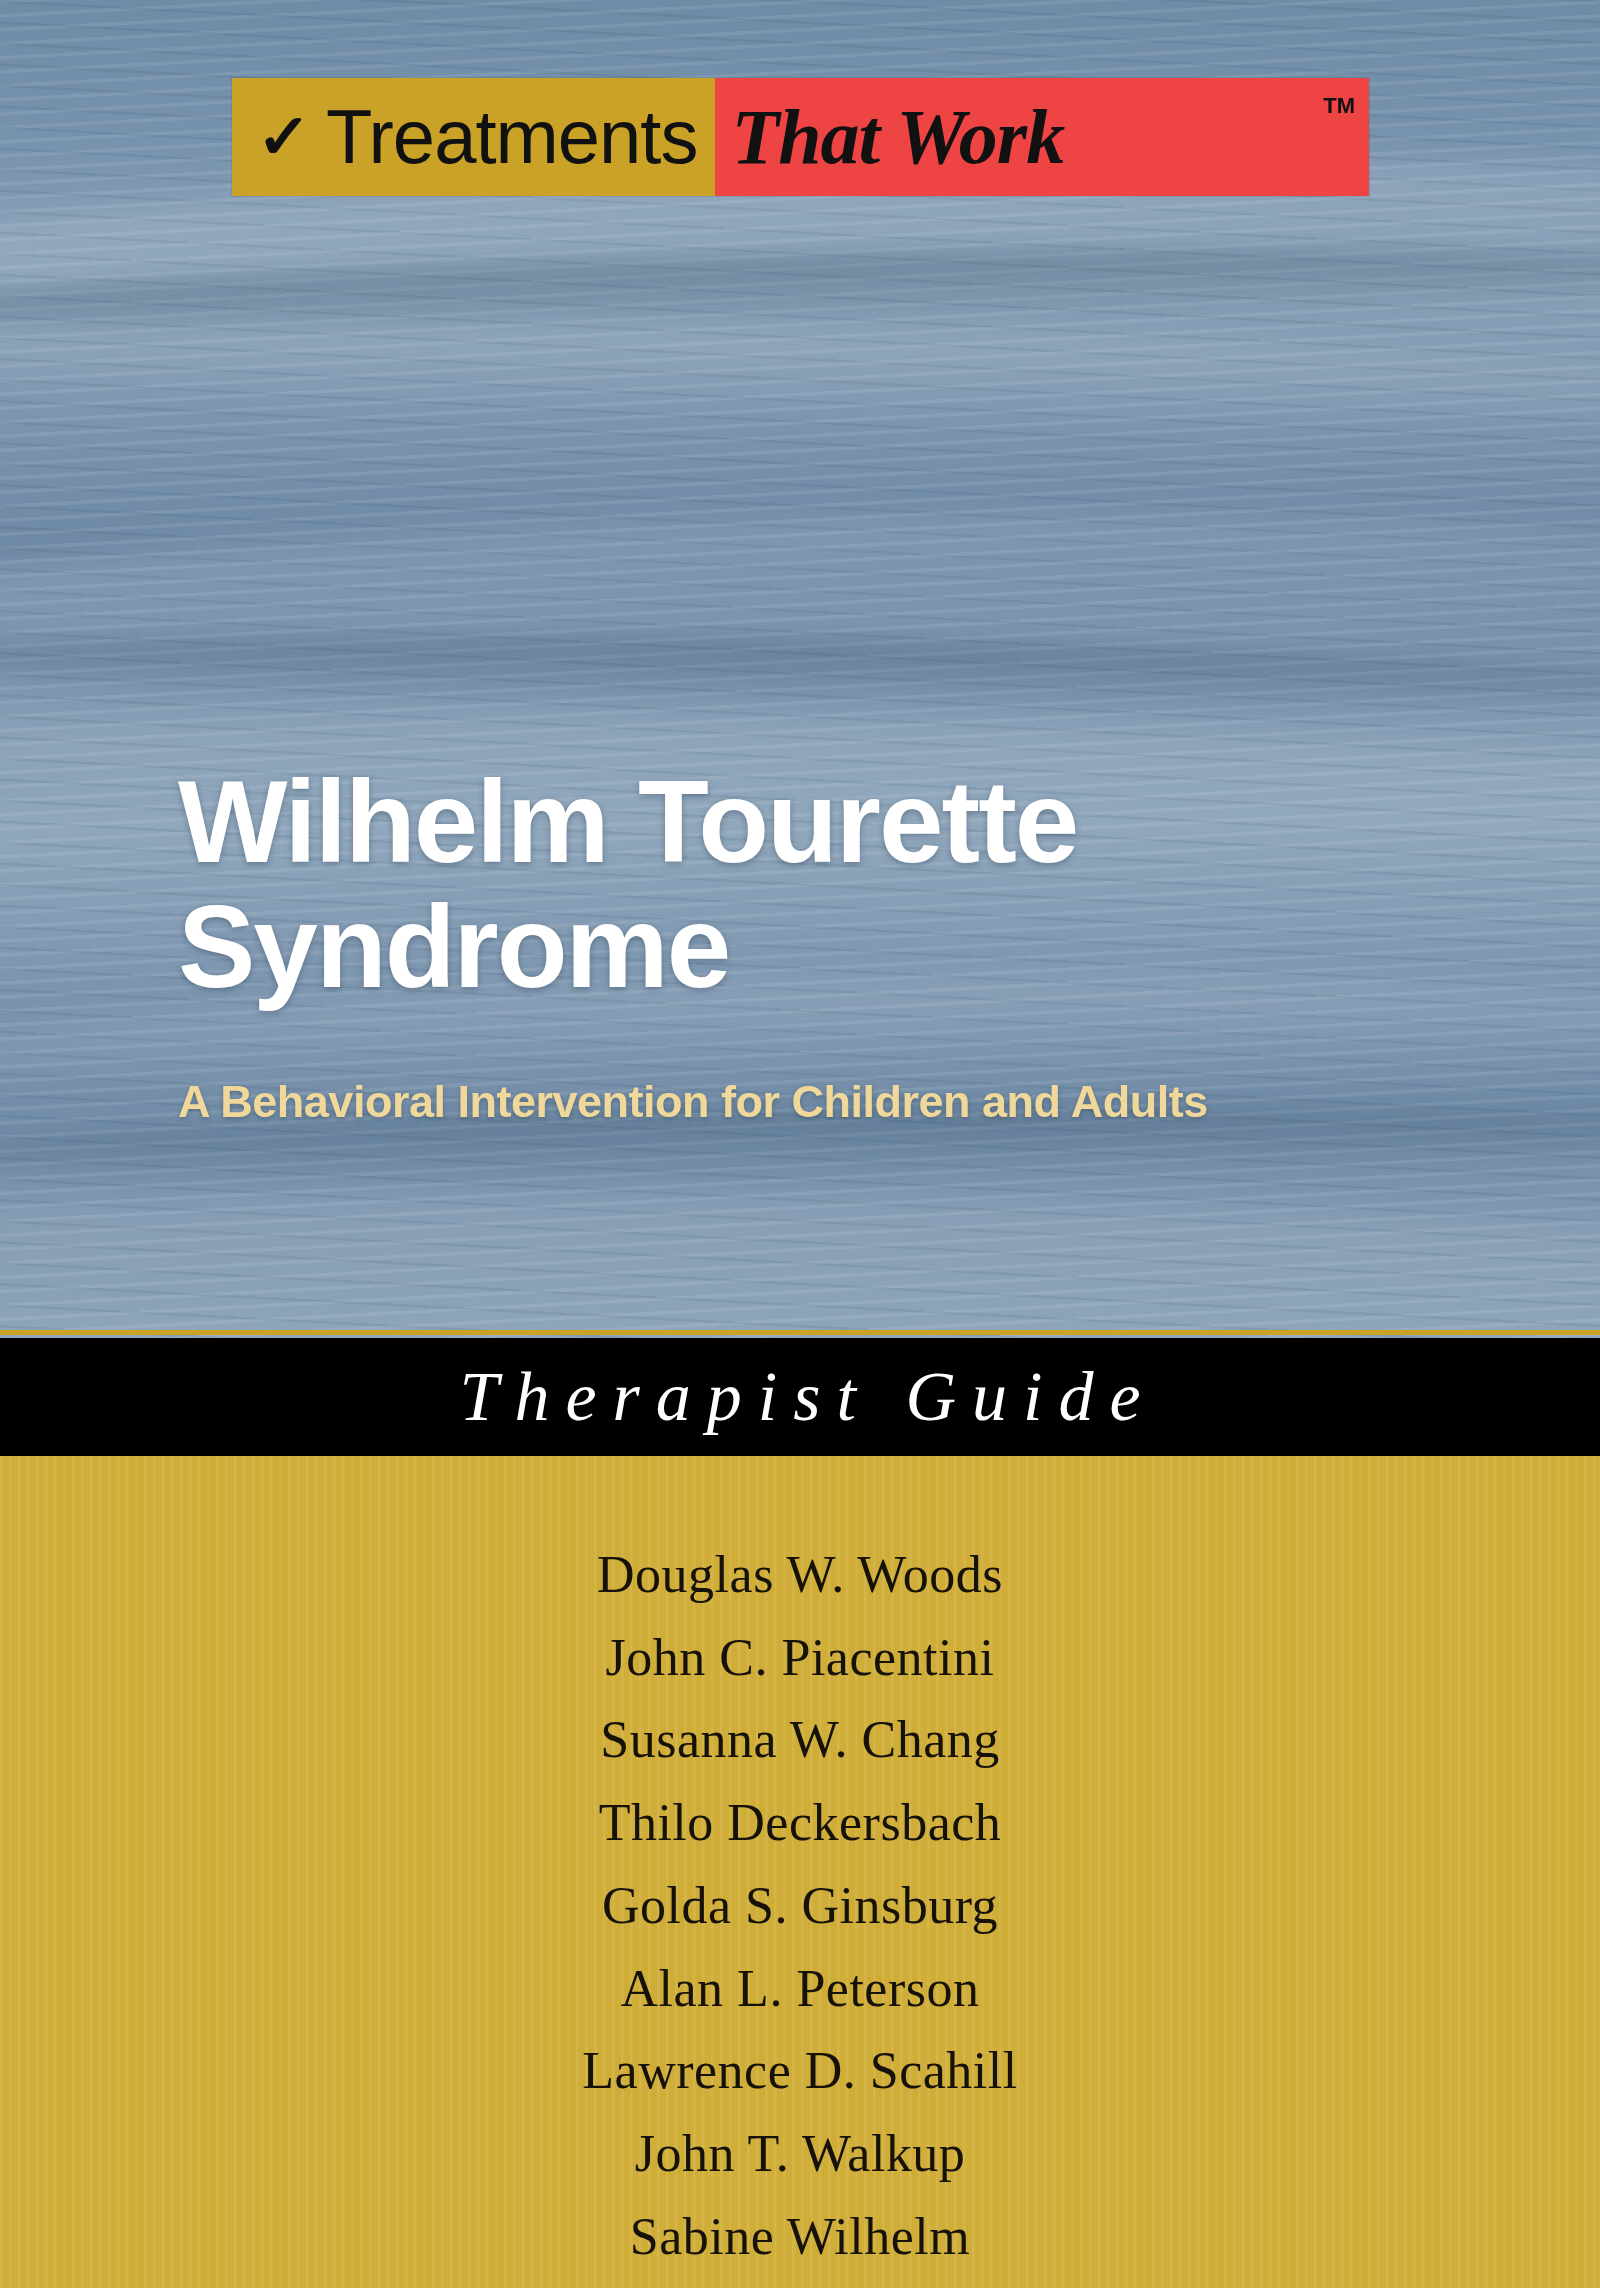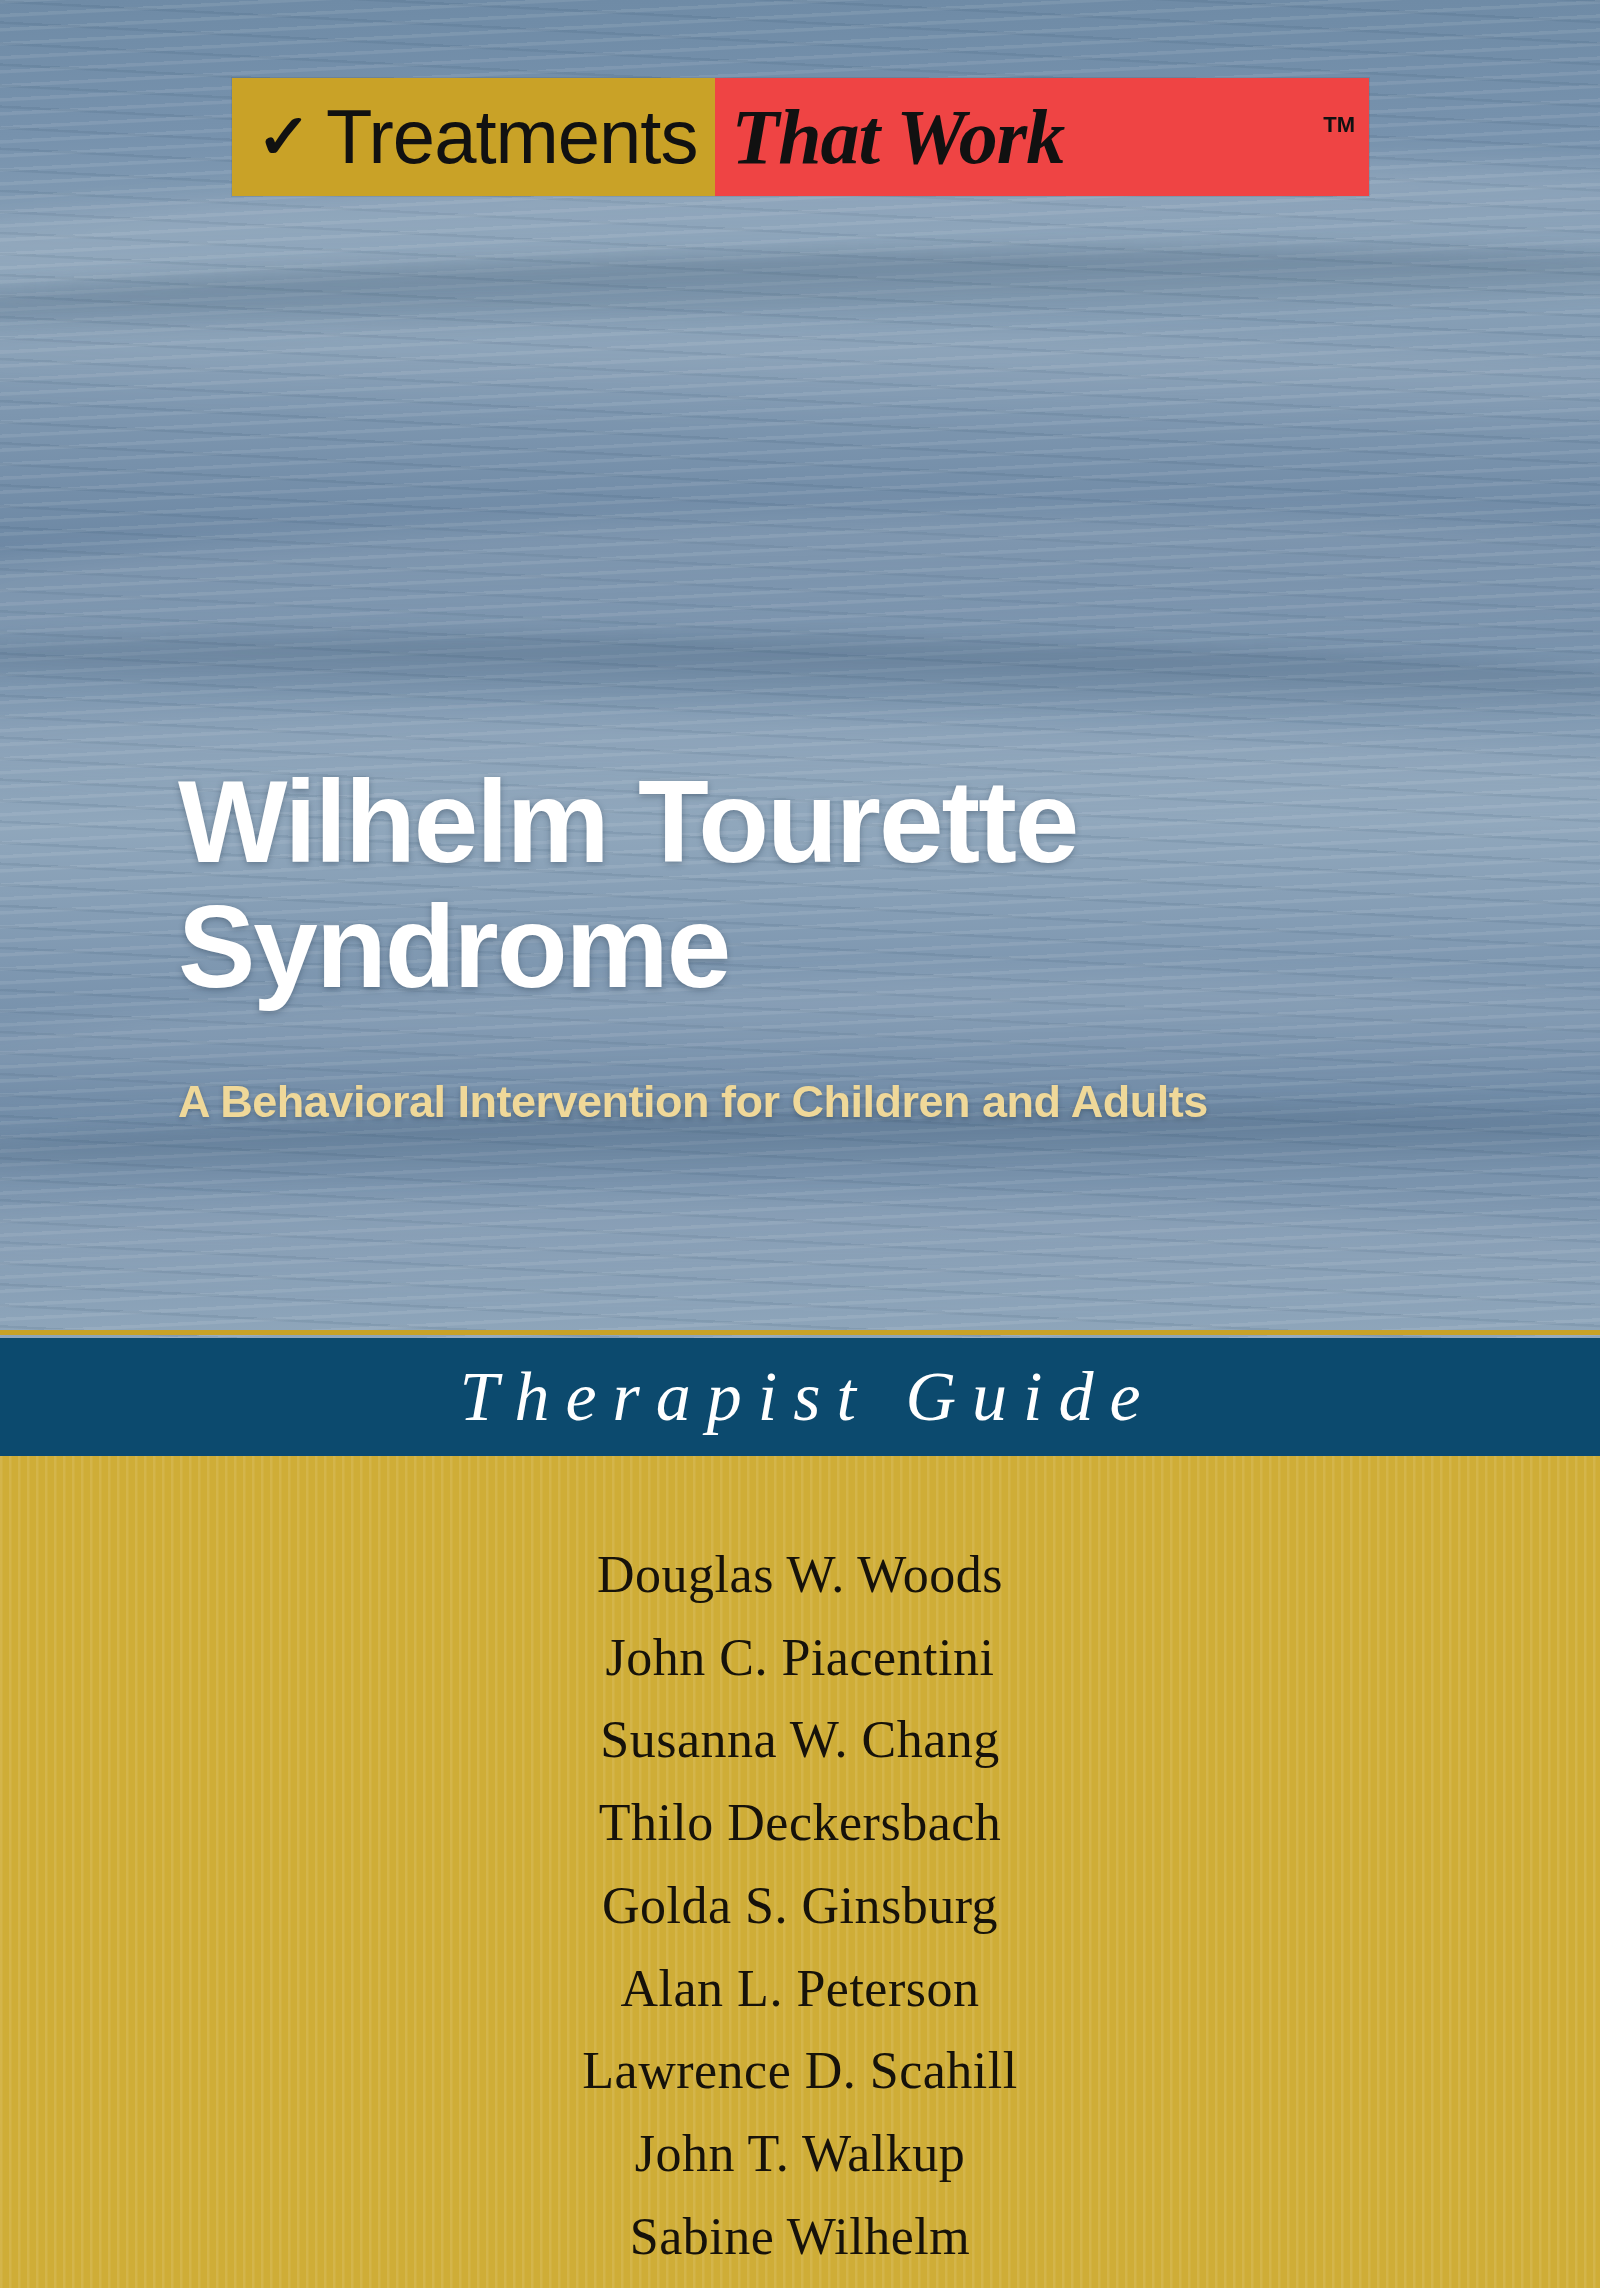--- a/index.html
+++ b/index.html
@@ -134,21 +134,21 @@
     font-style: italic;
     font-weight: bold;
     font-size: 78px;
     line-height: 1;
     color: #111111;
     letter-spacing: -1px;
   }
   .logo-tm {
     position: absolute;
     right: 14px;
-    top: 34px;
+    top: 15px;
     font-family: "Liberation Sans", sans-serif;
     font-size: 22px;
     font-weight: bold;
     color: #111111;
   }
 
   
   .title-block {
     position: absolute;
     left: 178px;
@@ -175,21 +175,21 @@
     text-shadow: 0 2px 5px rgba(20,40,60,0.3);
   }
 
   
   .band {
     position: absolute;
     left: 0;
     right: 0;
     top: 1338px;
     height: 118px;
-    background: #0c4a6e;
+    background: #000000;
     display: flex;
     align-items: center;
   }
   .band-rule {
     position: absolute;
     left: 0;
     right: 0;
     top: 1330px;
     height: 5px;
     background: #c9a227;

